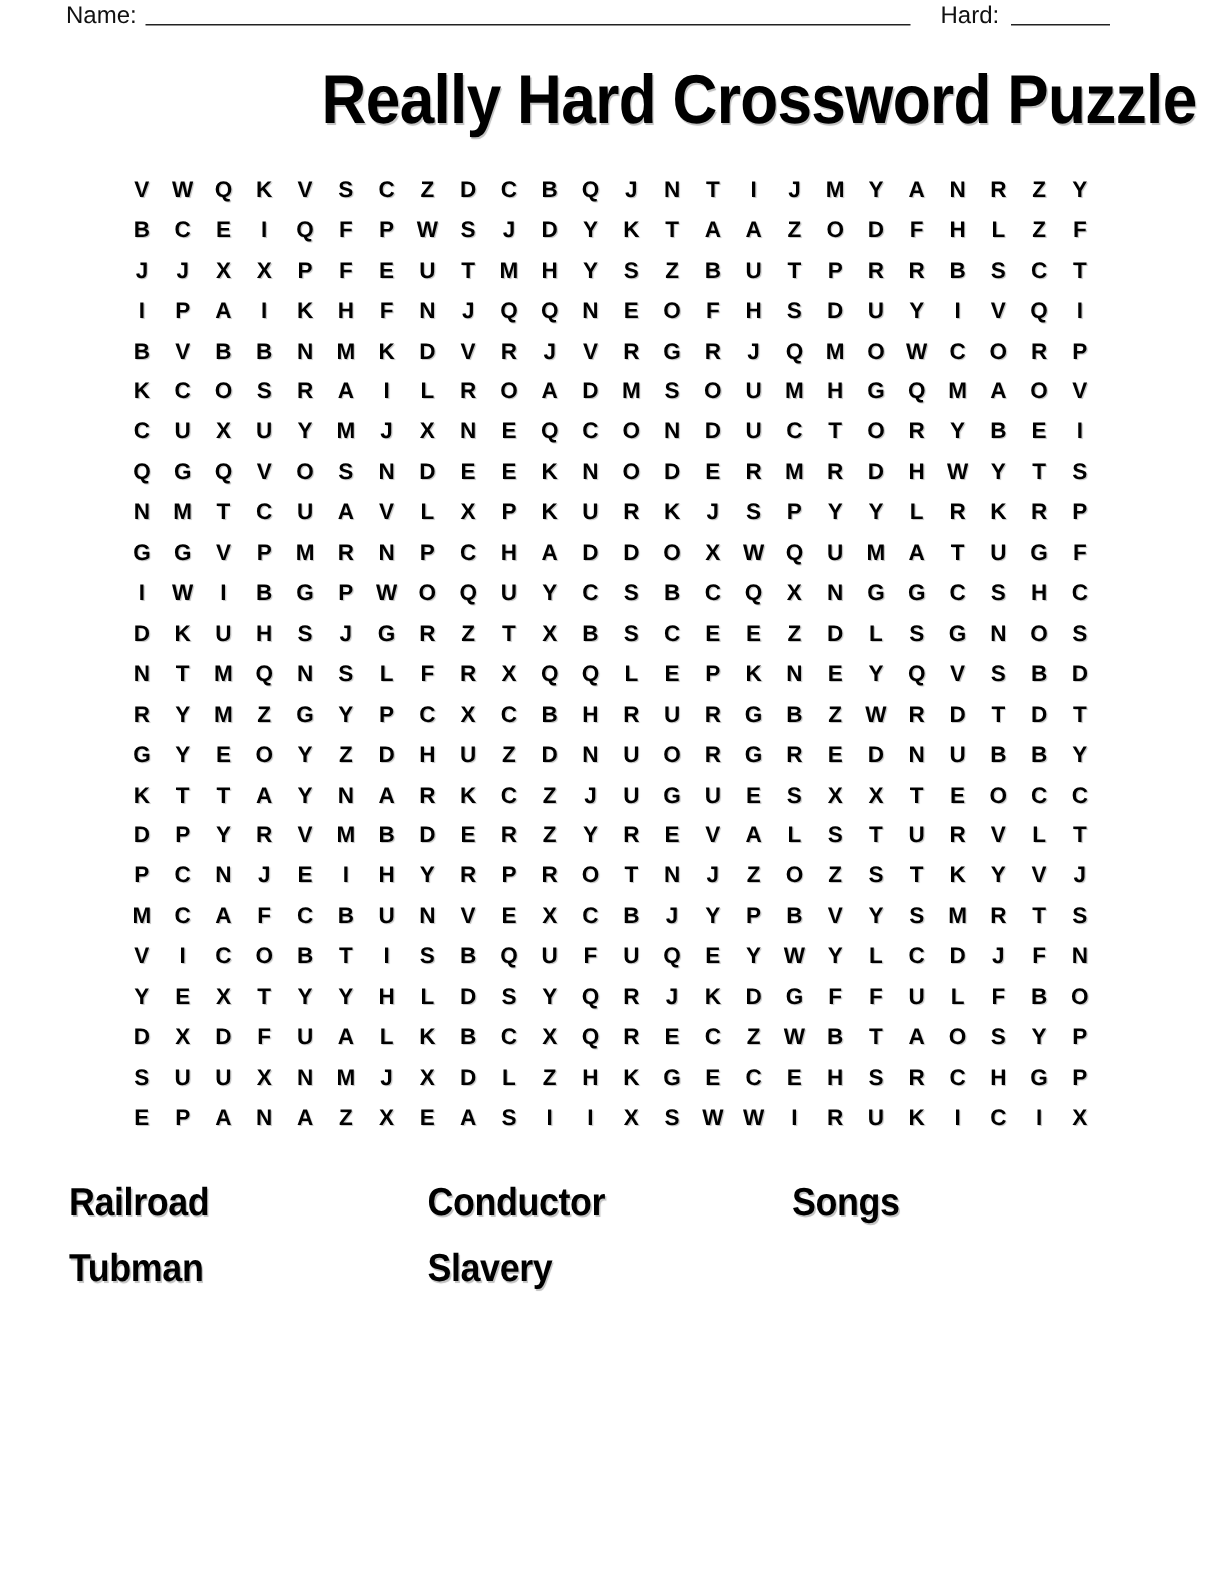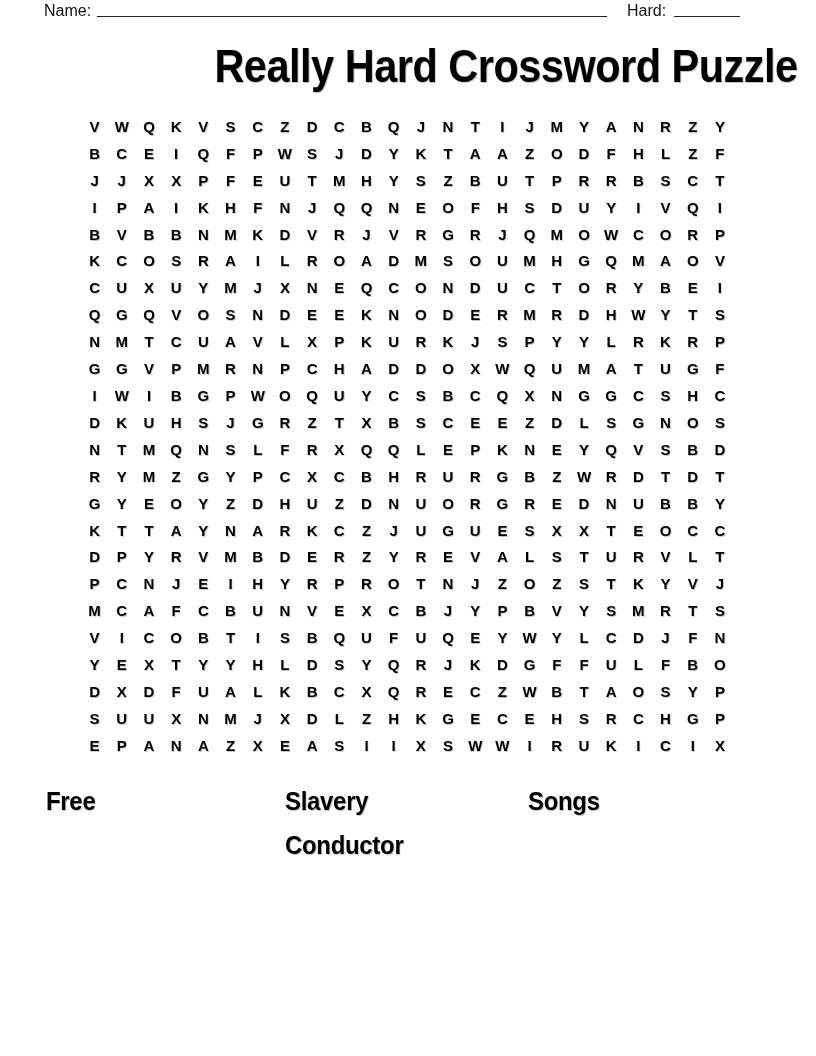--- a/index.html
+++ b/index.html
@@ -691,29 +691,32 @@
       <div class="cell">K</div>
       <div class="cell">I</div>
       <div class="cell">C</div>
       <div class="cell">I</div>
       <div class="cell">X</div>
     </div>
 
   <div class="word-list">
       <div class="word-col word-col-1">
         <div class="word">
-          <span class="word-text">Free</span>
+          <span class="word-text">Railroad</span>
+        </div>
+        <div class="word">
+          <span class="word-text">Tubman</span>
         </div>
       </div>
       <div class="word-col word-col-2">
         <div class="word">
-          <span class="word-text">Slavery</span>
+          <span class="word-text">Conductor</span>
         </div>
         <div class="word">
-          <span class="word-text">Conductor</span>
+          <span class="word-text">Slavery</span>
         </div>
       </div>
       <div class="word-col word-col-3">
         <div class="word">
           <span class="word-text">Songs</span>
         </div>
       </div>
     </div>
 
 </div>

